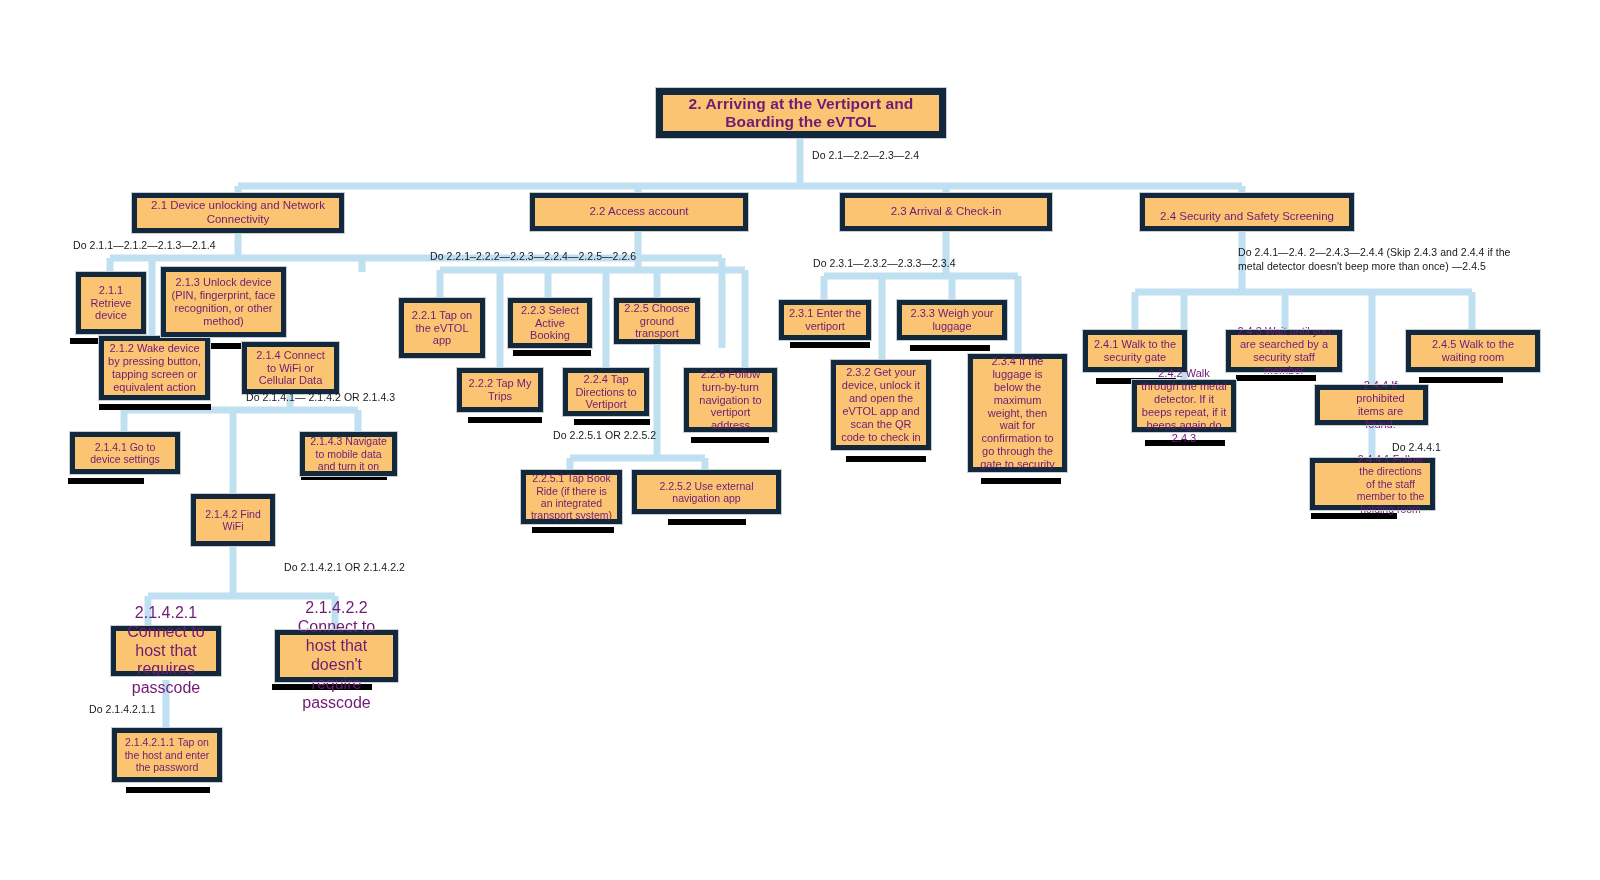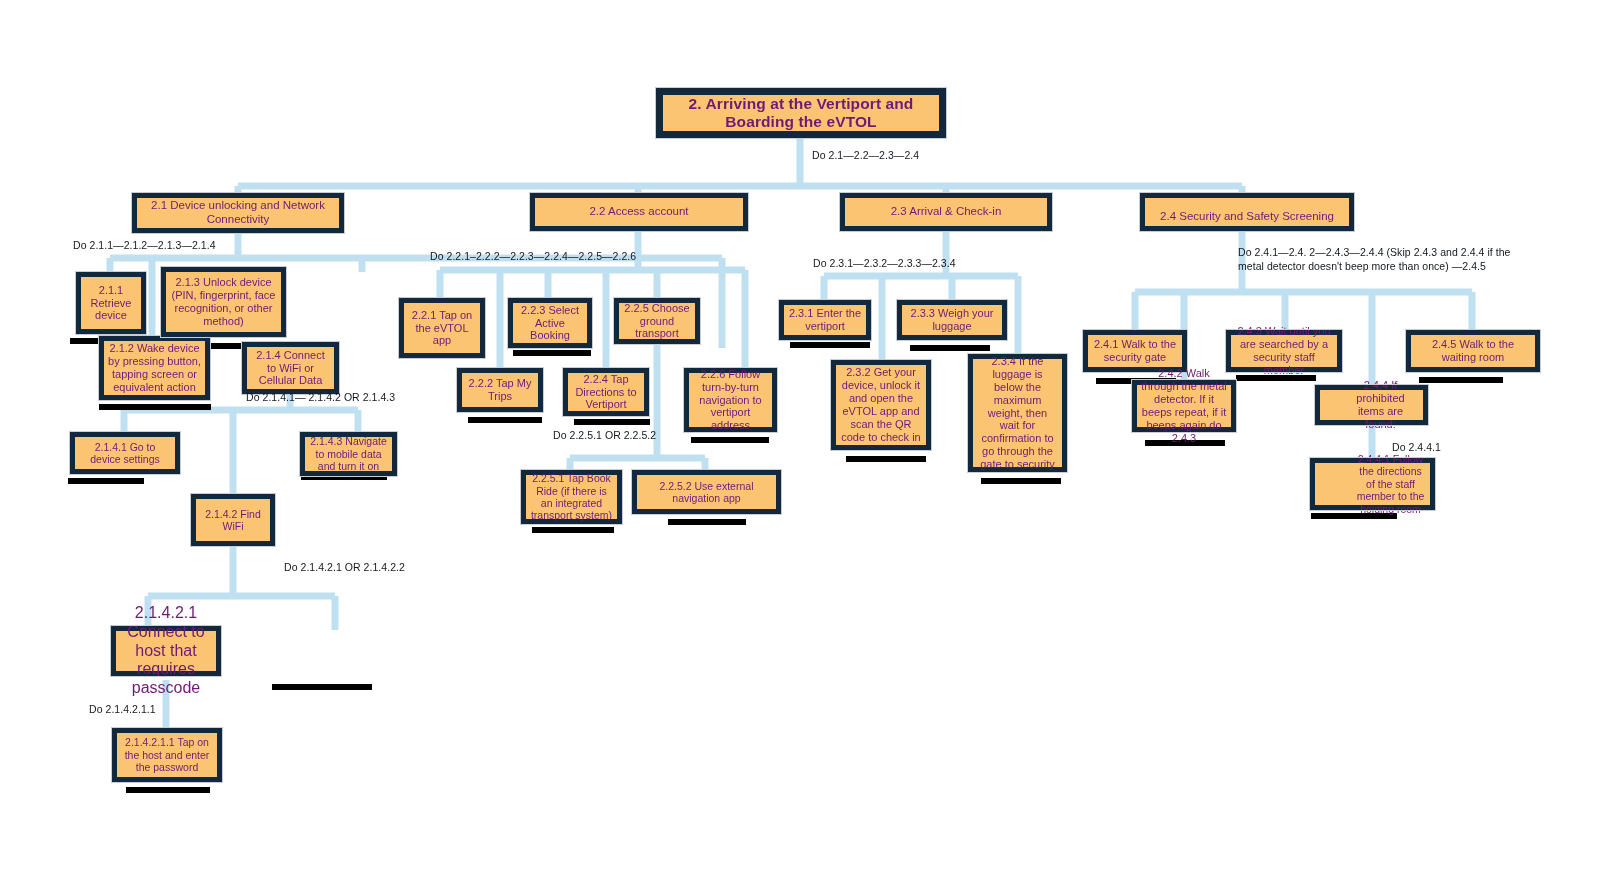--- a/index.html
+++ b/index.html
@@ -177,20 +177,23 @@
   </div>
   <div class="node lvl4" style="left:191px;top:494px;width:84px;height:52px;">
     <span class="txt">2.1.4.2 Find WiFi</span>
   </div>
   <div class="node lvl4" style="left:300px;top:432px;width:97px;height:44px;">
     <span class="txt">2.1.4.3 Navigate to mobile data and turn it on</span>
   </div>
   <div class="node lvl5" style="left:111px;top:626px;width:110px;height:50px;">
     <span class="txt">2.1.4.2.1 Connect to host that requires passcode</span>
   </div>
+  <div class="node lvl5" style="left:275px;top:630px;width:123px;height:52px;">
+    <span class="txt">2.1.4.2.2 Connect to host that doesn't require passcode</span>
+  </div>
   <div class="node lvl6" style="left:112px;top:728px;width:110px;height:54px;">
     <span class="txt">2.1.4.2.1.1 Tap on the host and enter the password</span>
   </div>
 
   <div class="node lvl3" style="left:399px;top:298px;width:86px;height:60px;">
     <span class="txt">2.2.1 Tap on the eVTOL app</span>
   </div>
   <div class="node lvl3" style="left:457px;top:368px;width:86px;height:44px;">
     <span class="txt">2.2.2 Tap My Trips</span>
   </div>

